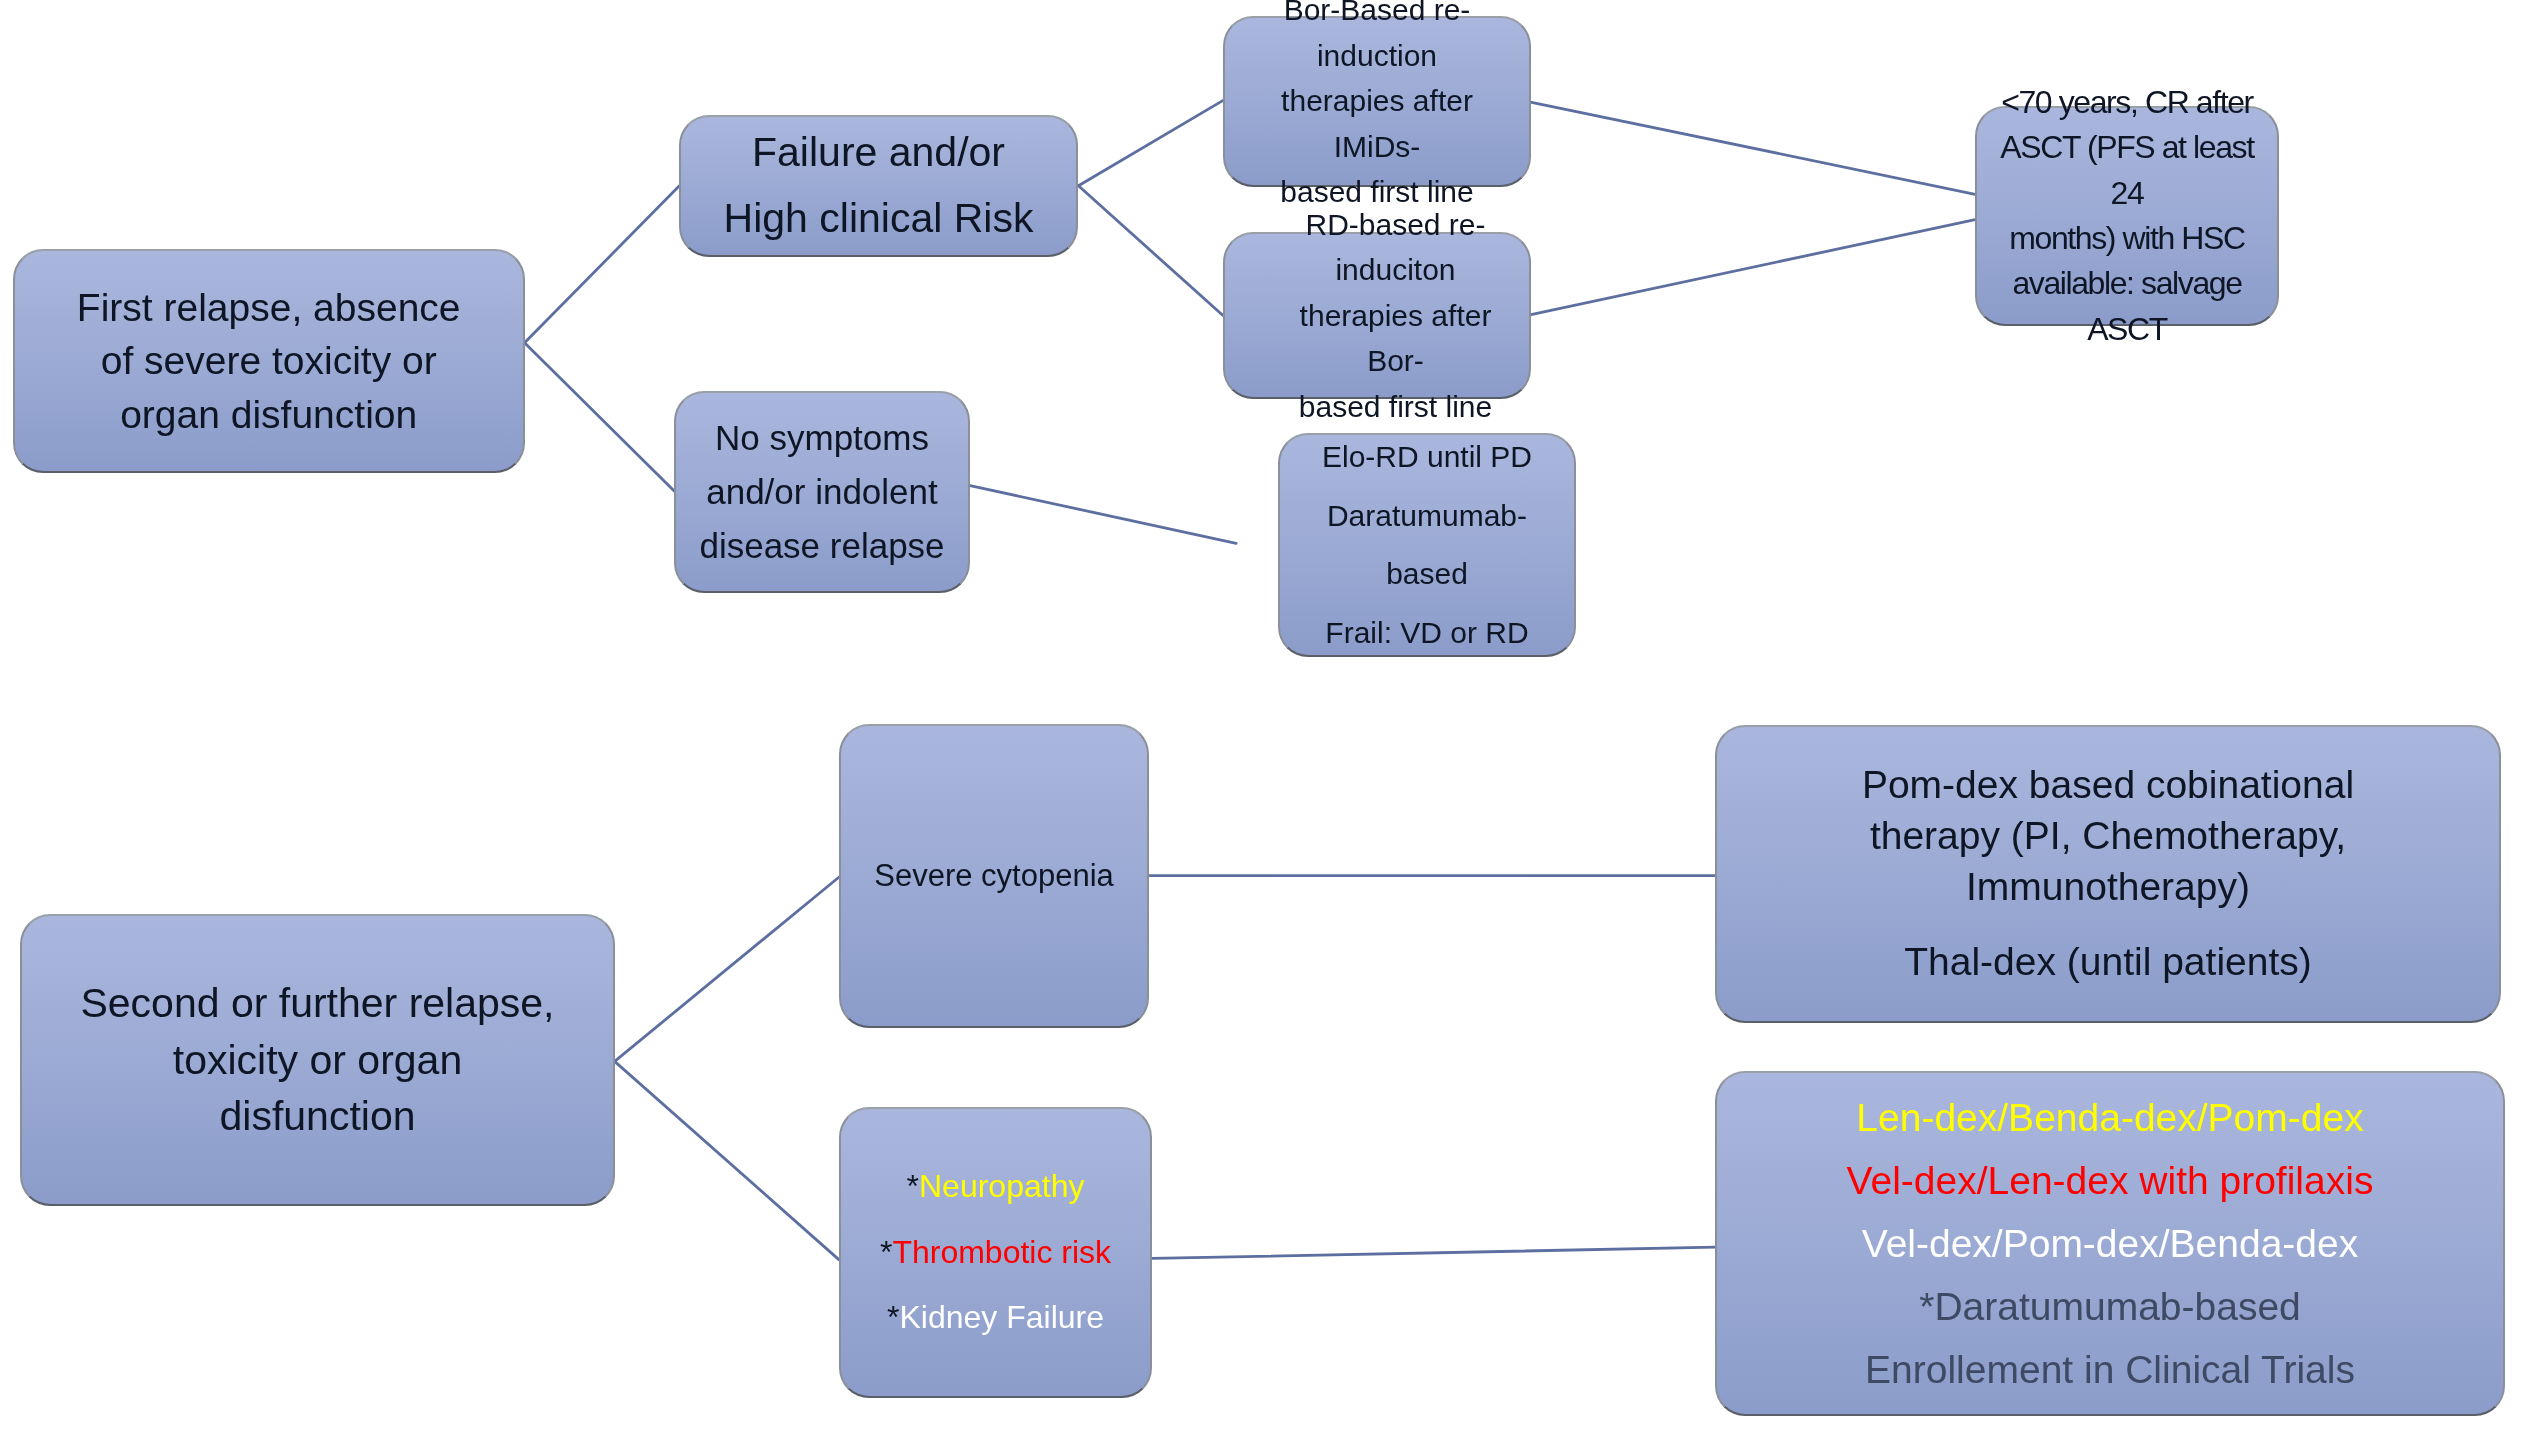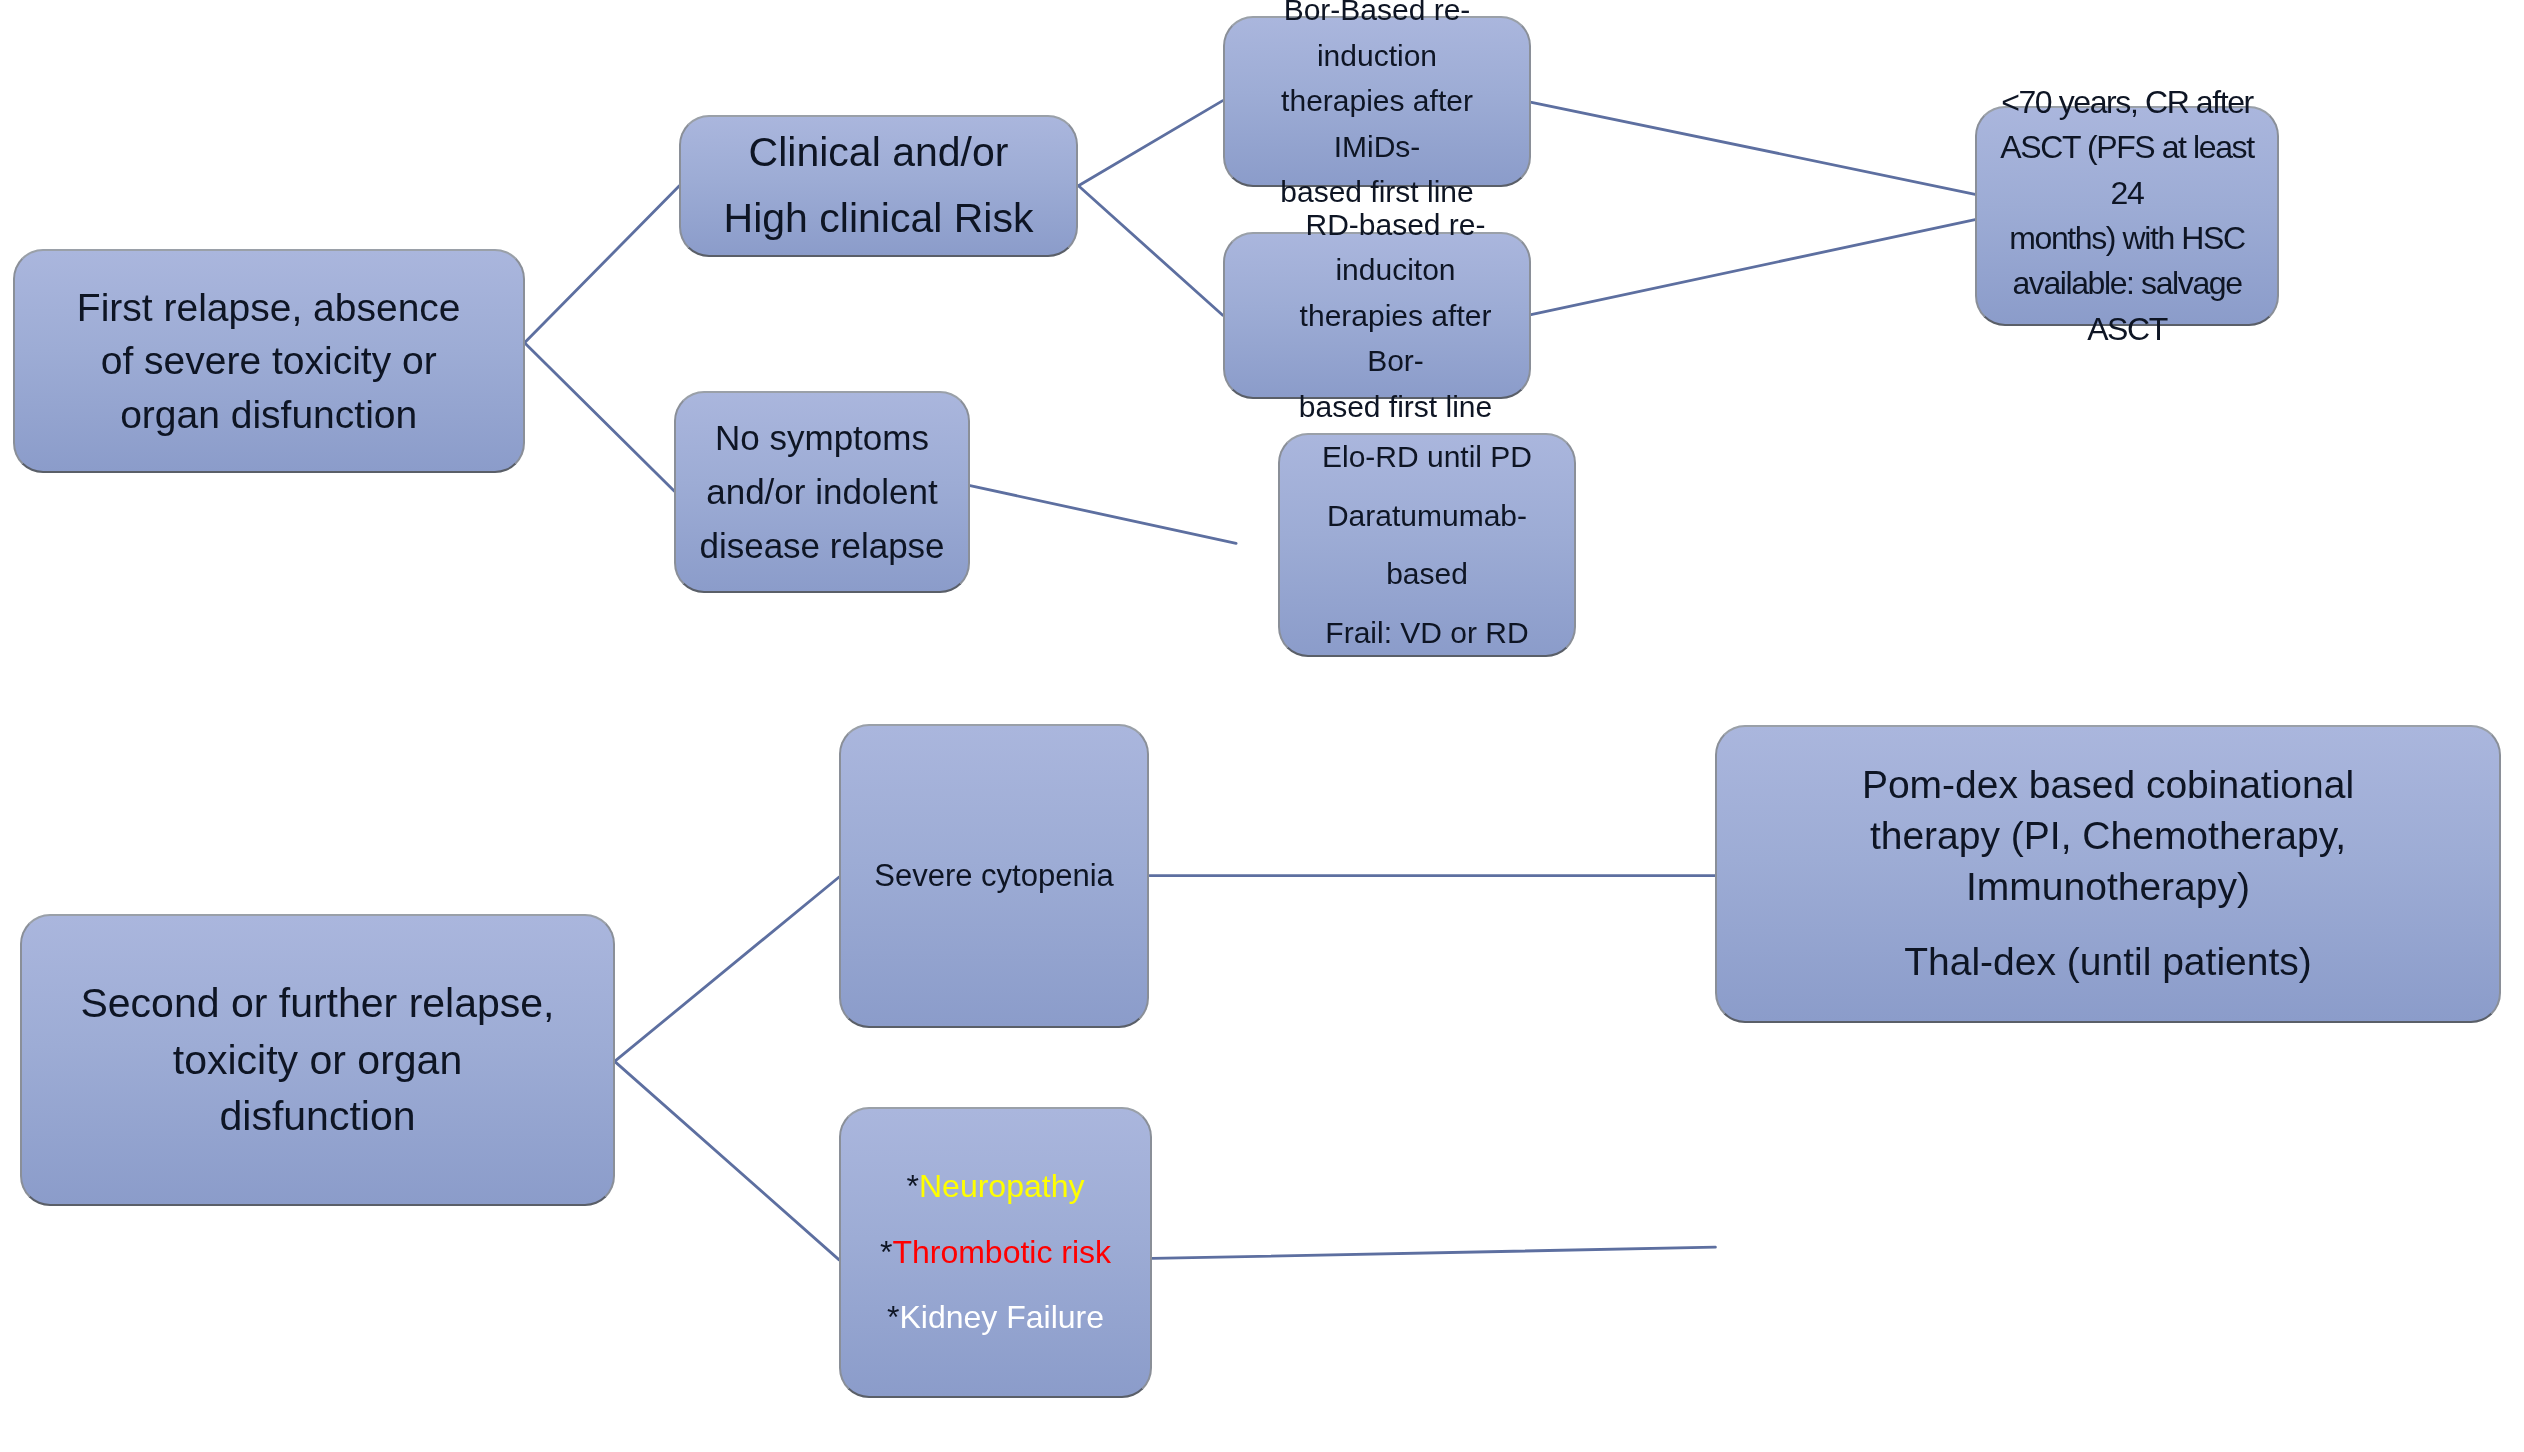--- a/index.html
+++ b/index.html
@@ -68,21 +68,21 @@
     <line x1="1637" y1="1788" x2="2437" y2="1772" stroke="#5d6fa0"></line>
   </svg>
 
   <div class="box" id="n1">
     <div class="ln">First relapse, absence</div>
     <div class="ln">of severe toxicity or</div>
     <div class="ln">organ disfunction</div>
   </div>
 
   <div class="box" id="n2">
-    <div class="ln">Clinical and/or</div>
+    <div class="ln">Failure and/or</div>
     <div class="ln">High clinical Risk</div>
   </div>
 
   <div class="box" id="n3">
     <div class="ln">No symptoms</div>
     <div class="ln">and/or indolent</div>
     <div class="ln">disease relapse</div>
   </div>
 
   <div class="box" id="n4">
@@ -132,15 +132,22 @@
     </div>
   </div>
 
   <div class="box" id="n11">
     <div class="ln">Pom-dex based cobinational</div>
     <div class="ln">therapy (PI, Chemotherapy,</div>
     <div class="ln">Immunotherapy)</div>
     <div class="ln gap">Thal-dex (until patients)</div>
   </div>
 
+  <div class="box" id="n12">
+    <div class="ln" style="color: rgb(255, 255, 0);">Len-dex/Benda-dex/Pom-dex</div>
+    <div class="ln" style="color: rgb(255, 0, 0);">Vel-dex/Len-dex with profilaxis</div>
+    <div class="ln" style="color: rgb(255, 255, 255);">Vel-dex/Pom-dex/Benda-dex</div>
+    <div class="ln" style="color: rgb(62, 74, 99);">*Daratumumab-based</div>
+    <div class="ln" style="color: rgb(62, 74, 99);">Enrollement in Clinical Trials</div>
+  </div>
 
 </div>
 
 
 </body></html>

